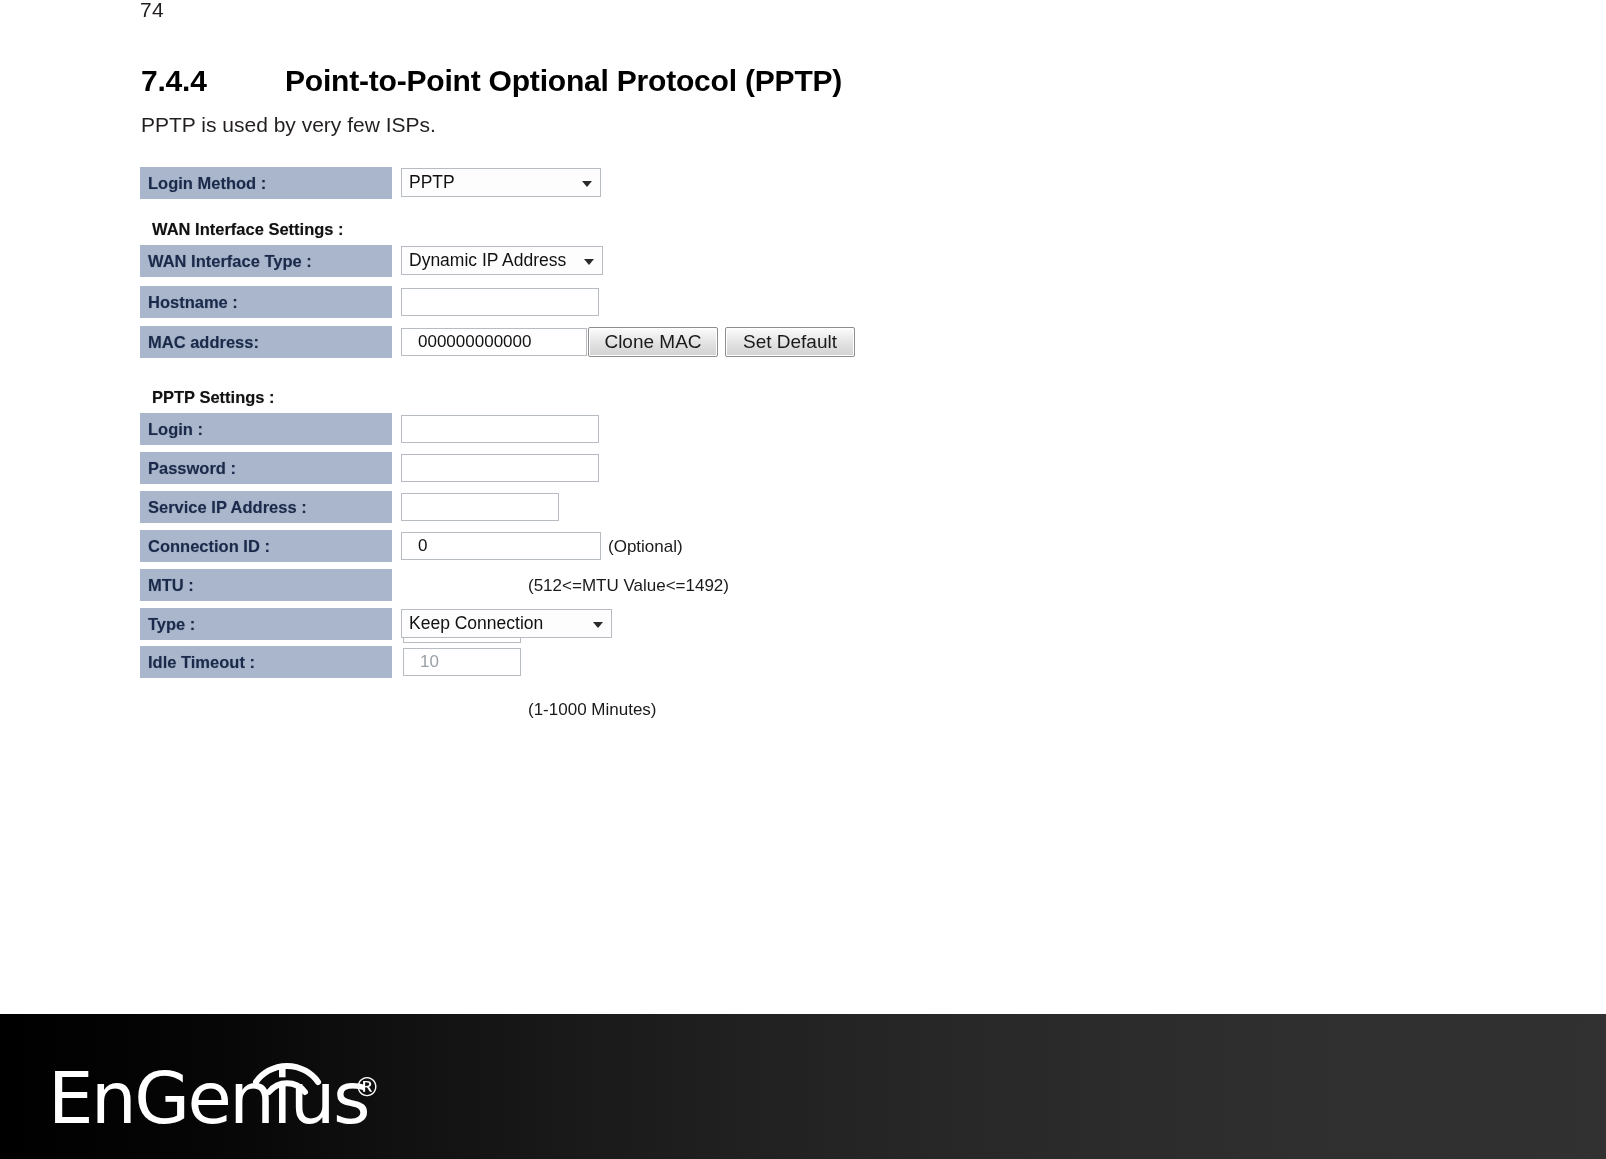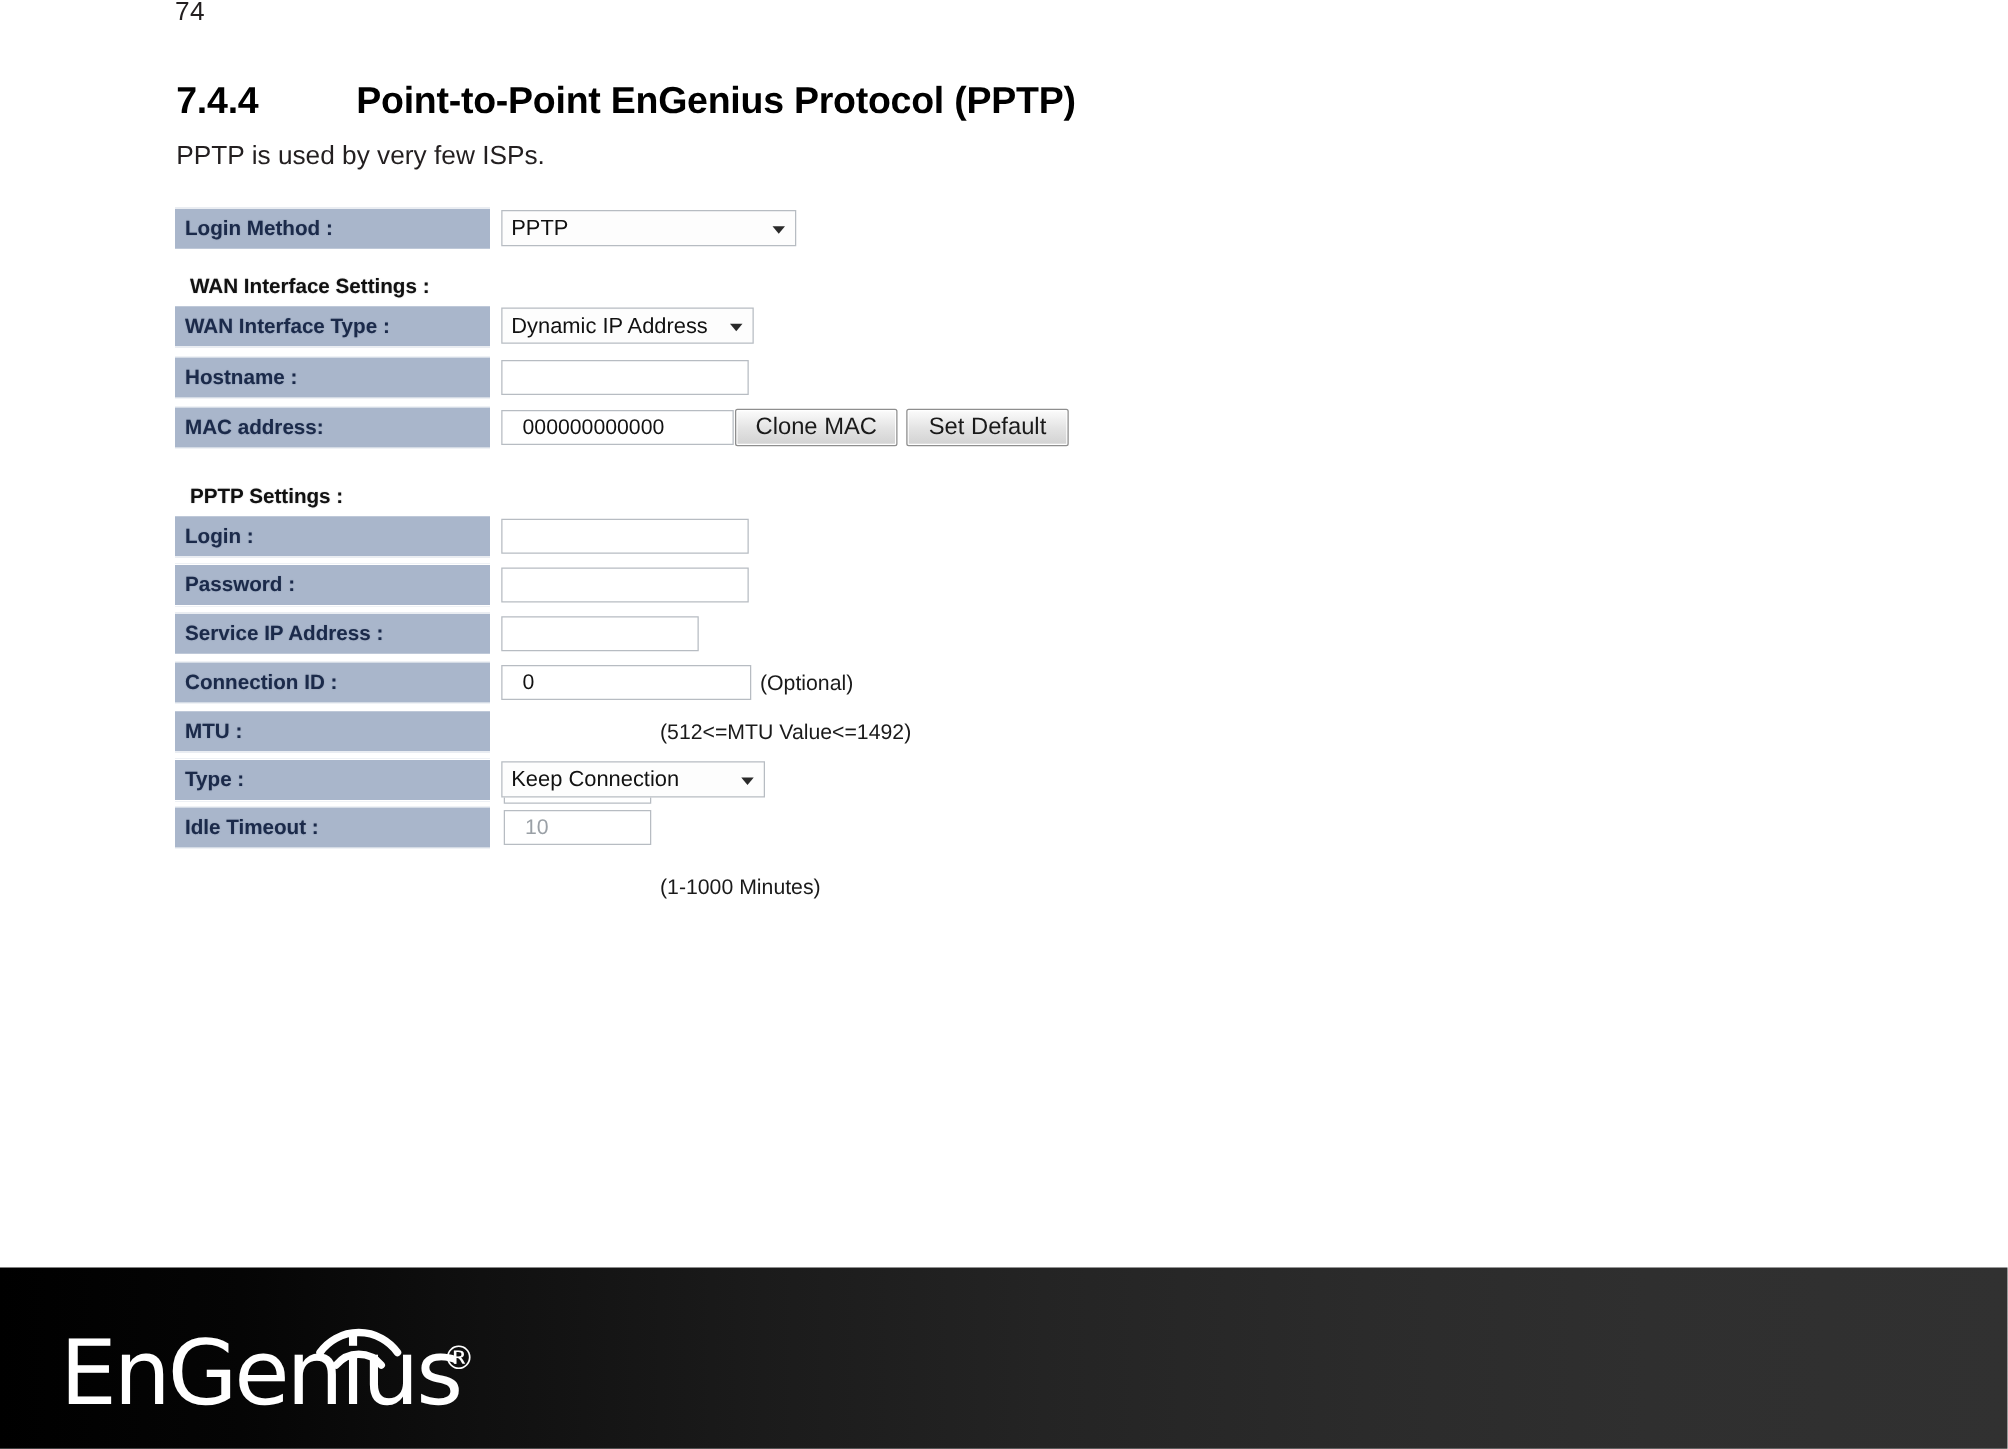--- a/index.html
+++ b/index.html
@@ -211,30 +211,30 @@
     width: 74px;
     height: 50px;
   }
 </style>
 </head>
 <body>
 
 <div class="page-number">74</div>
 
 <div class="section-heading">
-  <span class="num">7.4.4</span><span>Point-to-Point EnGenius Protocol (PPTP)</span>
+  <span class="num">7.4.4</span><span>Point-to-Point Optional Protocol (PPTP)</span>
 </div>
 
 <div class="intro-text">PPTP is used by very few ISPs.</div>
 
 <div class="form-block">
 
   <div class="frow" style="top:0px;">
     <div class="flabel">Login Method :</div>
-    <div class="ctl selectbox" style="left:261px; top:2px; width:236px;">
+    <div class="ctl selectbox" style="left:261px; top:2px; width:200px;">
       <span>PPTP</span>
       <span class="caret"></span>
     </div>
   </div>
 
   <div class="sectionhead" style="top:48px;">WAN Interface Settings :</div>
 
   <div class="frow" style="top:78px;">
     <div class="flabel">WAN Interface Type :</div>
     <div class="ctl selectbox" style="left:261px; top:2px; width:202px;">

